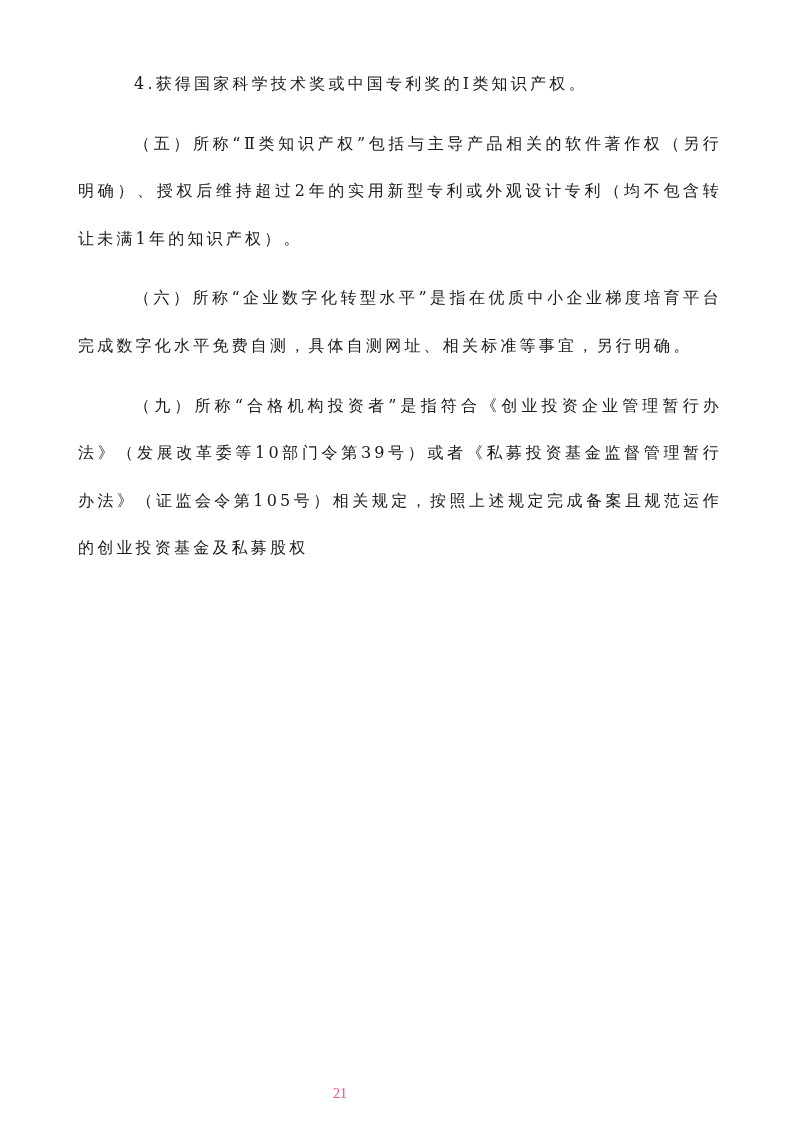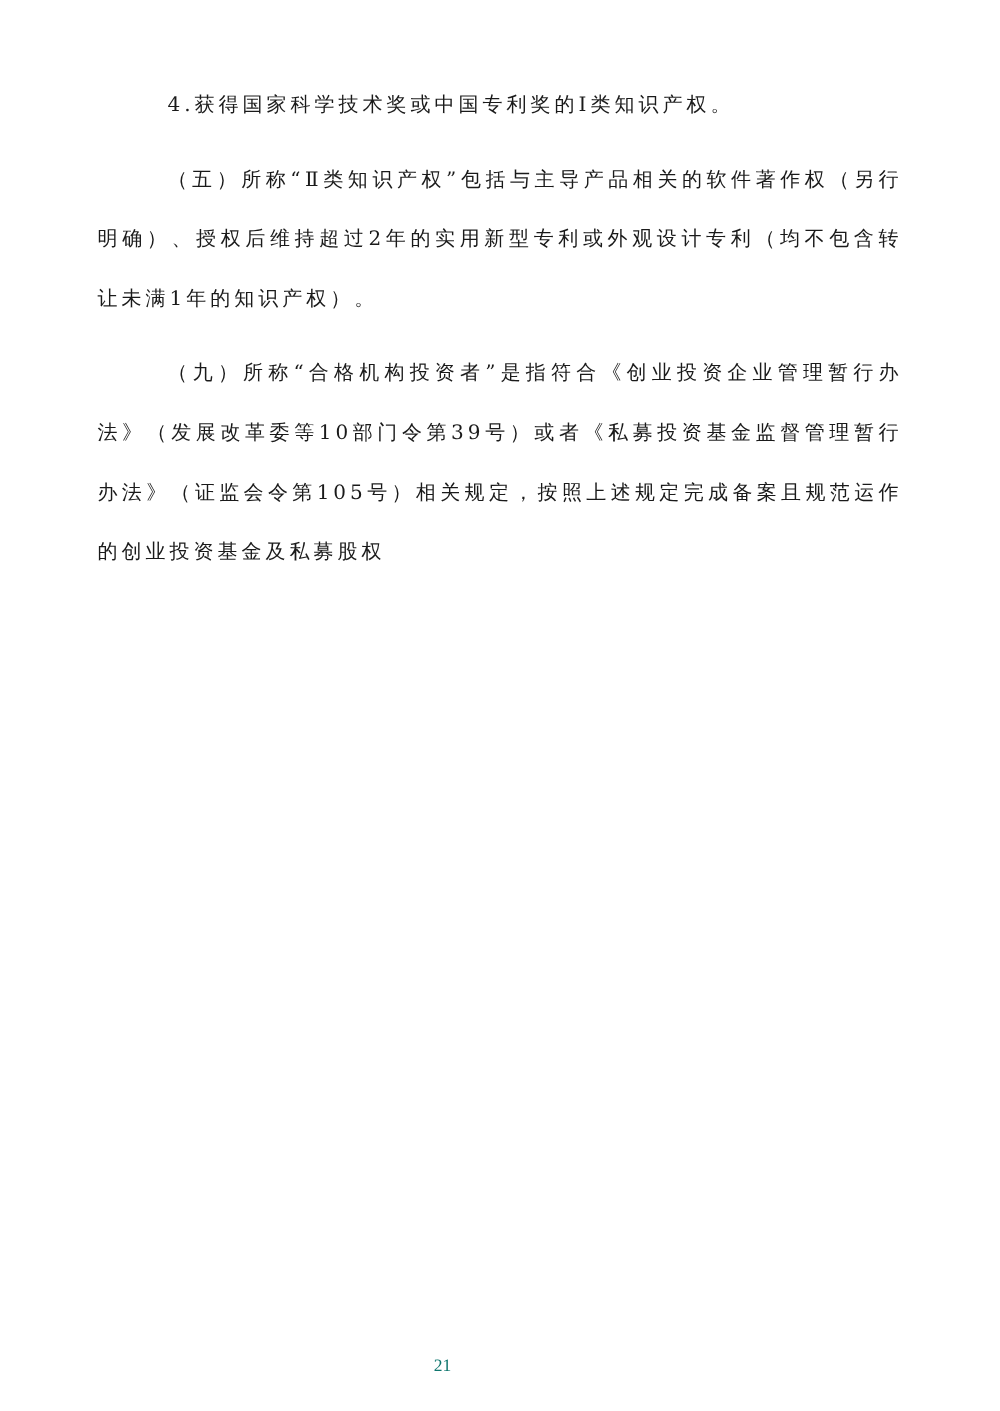--- a/index.html
+++ b/index.html
@@ -26,31 +26,32 @@
       font-size: 16px;
       line-height: 47.6px;
       letter-spacing: 3.2px;
       text-align: justify;
       text-align-last: left;
       text-indent: 56px;
       word-break: break-all;
     }
     .page-number {
       position: absolute;
-      left: 14px;
+      left: 0;
       width: 680px;
       top: 1086px;
       text-align: center;
       font-family: "Liberation Serif", "DejaVu Serif", serif;
       font-size: 14px;
-      color: #0f766e;
+      color: #ec4899;
     }
   </style>
 </head>
 <body>
 
 <div class="page">
   <p class="para">4.获得国家科学技术奖或中国专利奖的Ⅰ类知识产权。</p>
   <p class="para">（五）所称“Ⅱ类知识产权”包括与主导产品相关的软件著作权（另行明确）、授权后维持超过2年的实用新型专利或外观设计专利（均不包含转让未满1年的知识产权）。</p>
+  <p class="para">（六）所称“企业数字化转型水平”是指在优质中小企业梯度培育平台完成数字化水平免费自测，具体自测网址、相关标准等事宜，另行明确。</p>
   <p class="para">（九）所称“合格机构投资者”是指符合《创业投资企业管理暂行办法》（发展改革委等10部门令第39号）或者《私募投资基金监督管理暂行办法》（证监会令第105号）相关规定，按照上述规定完成备案且规范运作的创业投资基金及私募股权</p>
 </div>
 
 <div class="page-number">21</div>
 
 </body></html>

